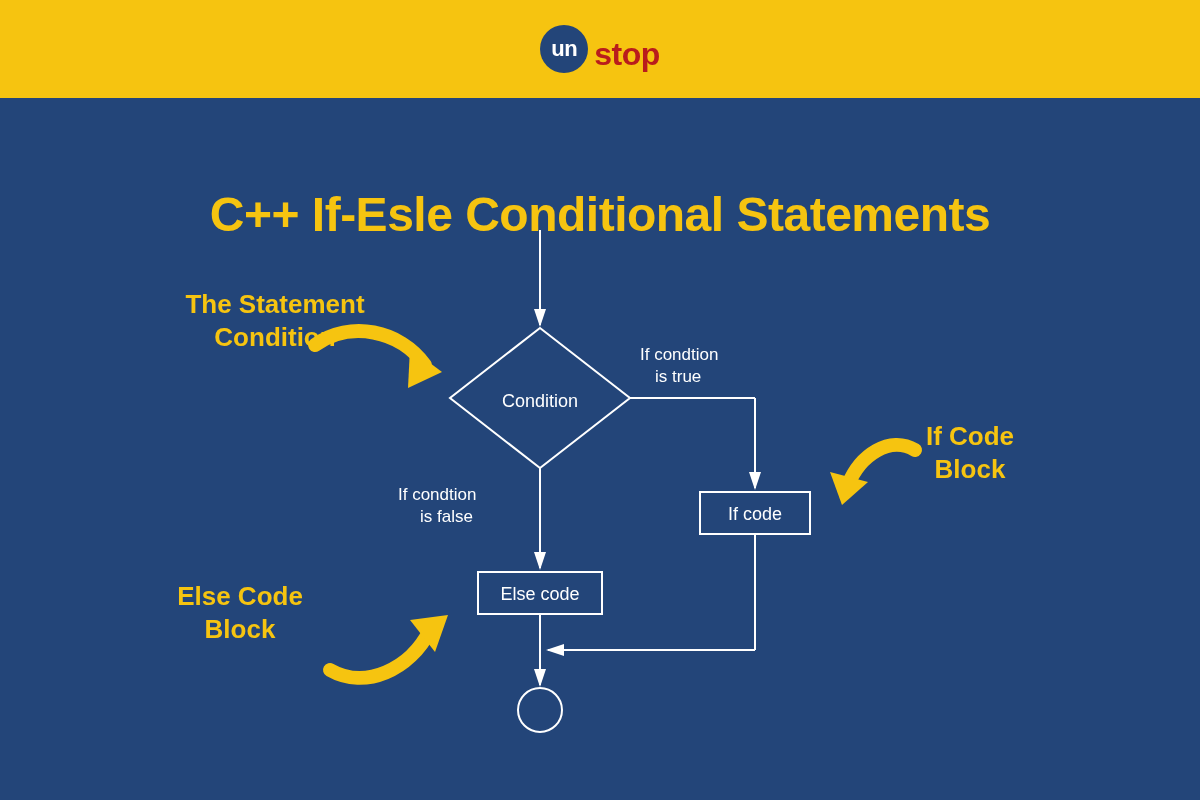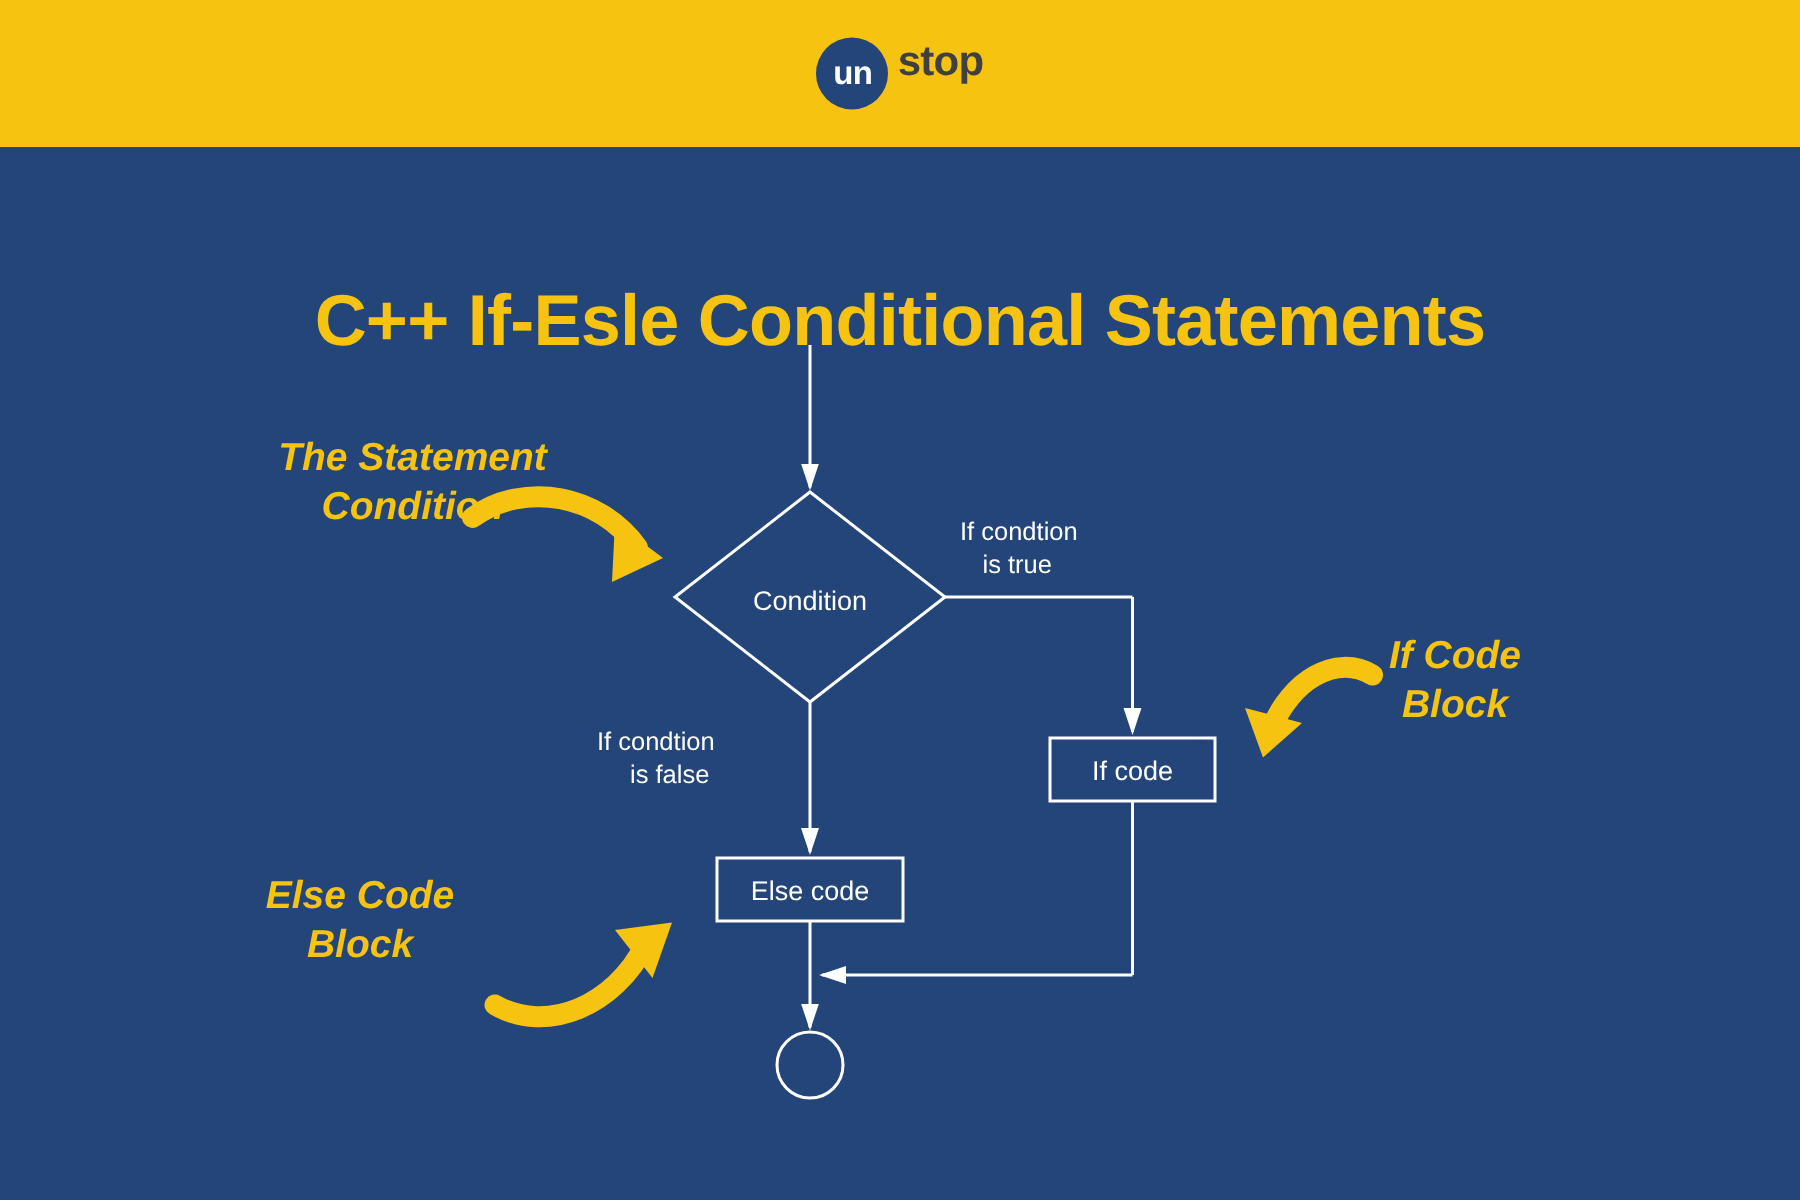--- a/index.html
+++ b/index.html
@@ -14,40 +14,40 @@
   .header-bar {
     width: 100%;
     height: 98px;
     background: #F6C410;
     display: flex;
     align-items: center;
     justify-content: center;
   }
   .logo {
     display: flex;
-    align-items: flex-start;
+    align-items: flex-end;
     gap: 6px;
   }
   .logo-circle {
     width: 48px;
     height: 48px;
     border-radius: 50%;
     background: #234579;
     display: flex;
     align-items: center;
     justify-content: center;
     color: #fff;
     font-weight: 700;
     font-size: 22px;
     letter-spacing: -0.5px;
   }
   .logo-text {
-    color: #404040;
+    color: #b91c1c;
     font-weight: 700;
-    font-size: 28px;
+    font-size: 32px;
     letter-spacing: -0.5px;
   }
   .title {
     color: #F6C410;
     font-weight: 800;
     font-size: 48px;
     text-align: center;
     margin-top: 89px;
     letter-spacing: -0.5px;
   }
@@ -77,21 +77,20 @@
     font-family: Arial, sans-serif;
     font-size: 17px;
   }
   .annot {
     position: absolute;
     color: #F6C410;
     font-weight: 800;
     font-size: 26px;
     text-align: center;
     line-height: 1.25;
-    font-style: italic;
   }
   .annot-1 { left: 135px; top: 58px; width: 280px; }
   .annot-2 { left: 890px; top: 190px; width: 160px; }
   .annot-3 { left: 140px; top: 350px; width: 200px; }
   .arrow-svg {
     position: absolute;
   }
 </style>
 </head>
 <body>

